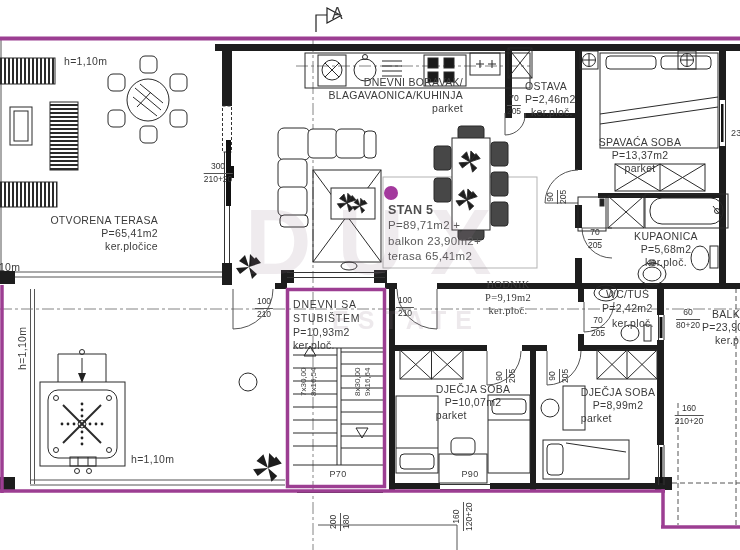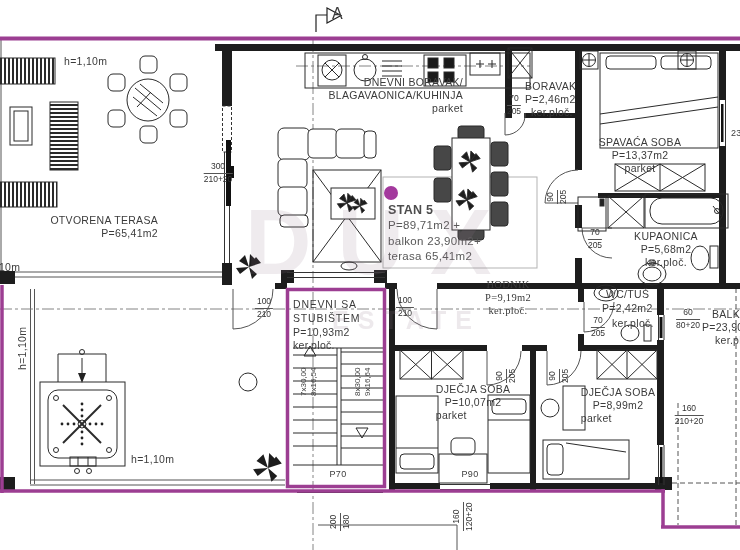--- a/index.html
+++ b/index.html
@@ -392,37 +392,38 @@
   </g>
 </svg>
 
 <div class="t" style="left:332px;top:7px;font-size:16px;">A</div>
 
 <div class="t" style="left:64px;top:55px;">h=1,10m</div>
 
 <div class="t rta" style="left:30px;top:214px;width:128px;">
   <span style="display:block">OTVORENA TERASA</span>
   <span style="display:block">P=65,41m2</span>
+  <span style="display:block">ker.pločice</span>
 </div>
 
 <div class="t rta" style="left:298px;top:76px;width:165px;">
   <span style="display:block">DNEVNI BORAVAK/</span>
   <span style="display:block">BLAGAVAONICA/KUHINJA</span>
   <span style="display:block">parket</span>
 </div>
 
 <div class="t" style="left:388px;top:202px;">
   <span class="big" style="display:block">STAN 5</span>
   <span class="st5" style="display:block">P=89,71m2 +</span>
   <span class="st5" style="display:block">balkon 23,90m2+</span>
   <span class="st5" style="display:block">terasa 65,41m2</span>
 </div>
 
 <div class="t" style="left:525px;top:80px;">
-  <span style="display:block">BORAVAK</span>
+  <span style="display:block">OSTAVA</span>
   <span style="display:block">P=2,46m2</span>
   <span style="display:block;padding-left:6px">ker.ploč.</span>
 </div>
 
 <div class="t ctr" style="left:640px;top:136px;">
   <span style="display:block">SPAVAĆA SOBA</span>
   <span style="display:block">P=13,37m2</span>
   <span style="display:block">parket</span>
 </div>
 

